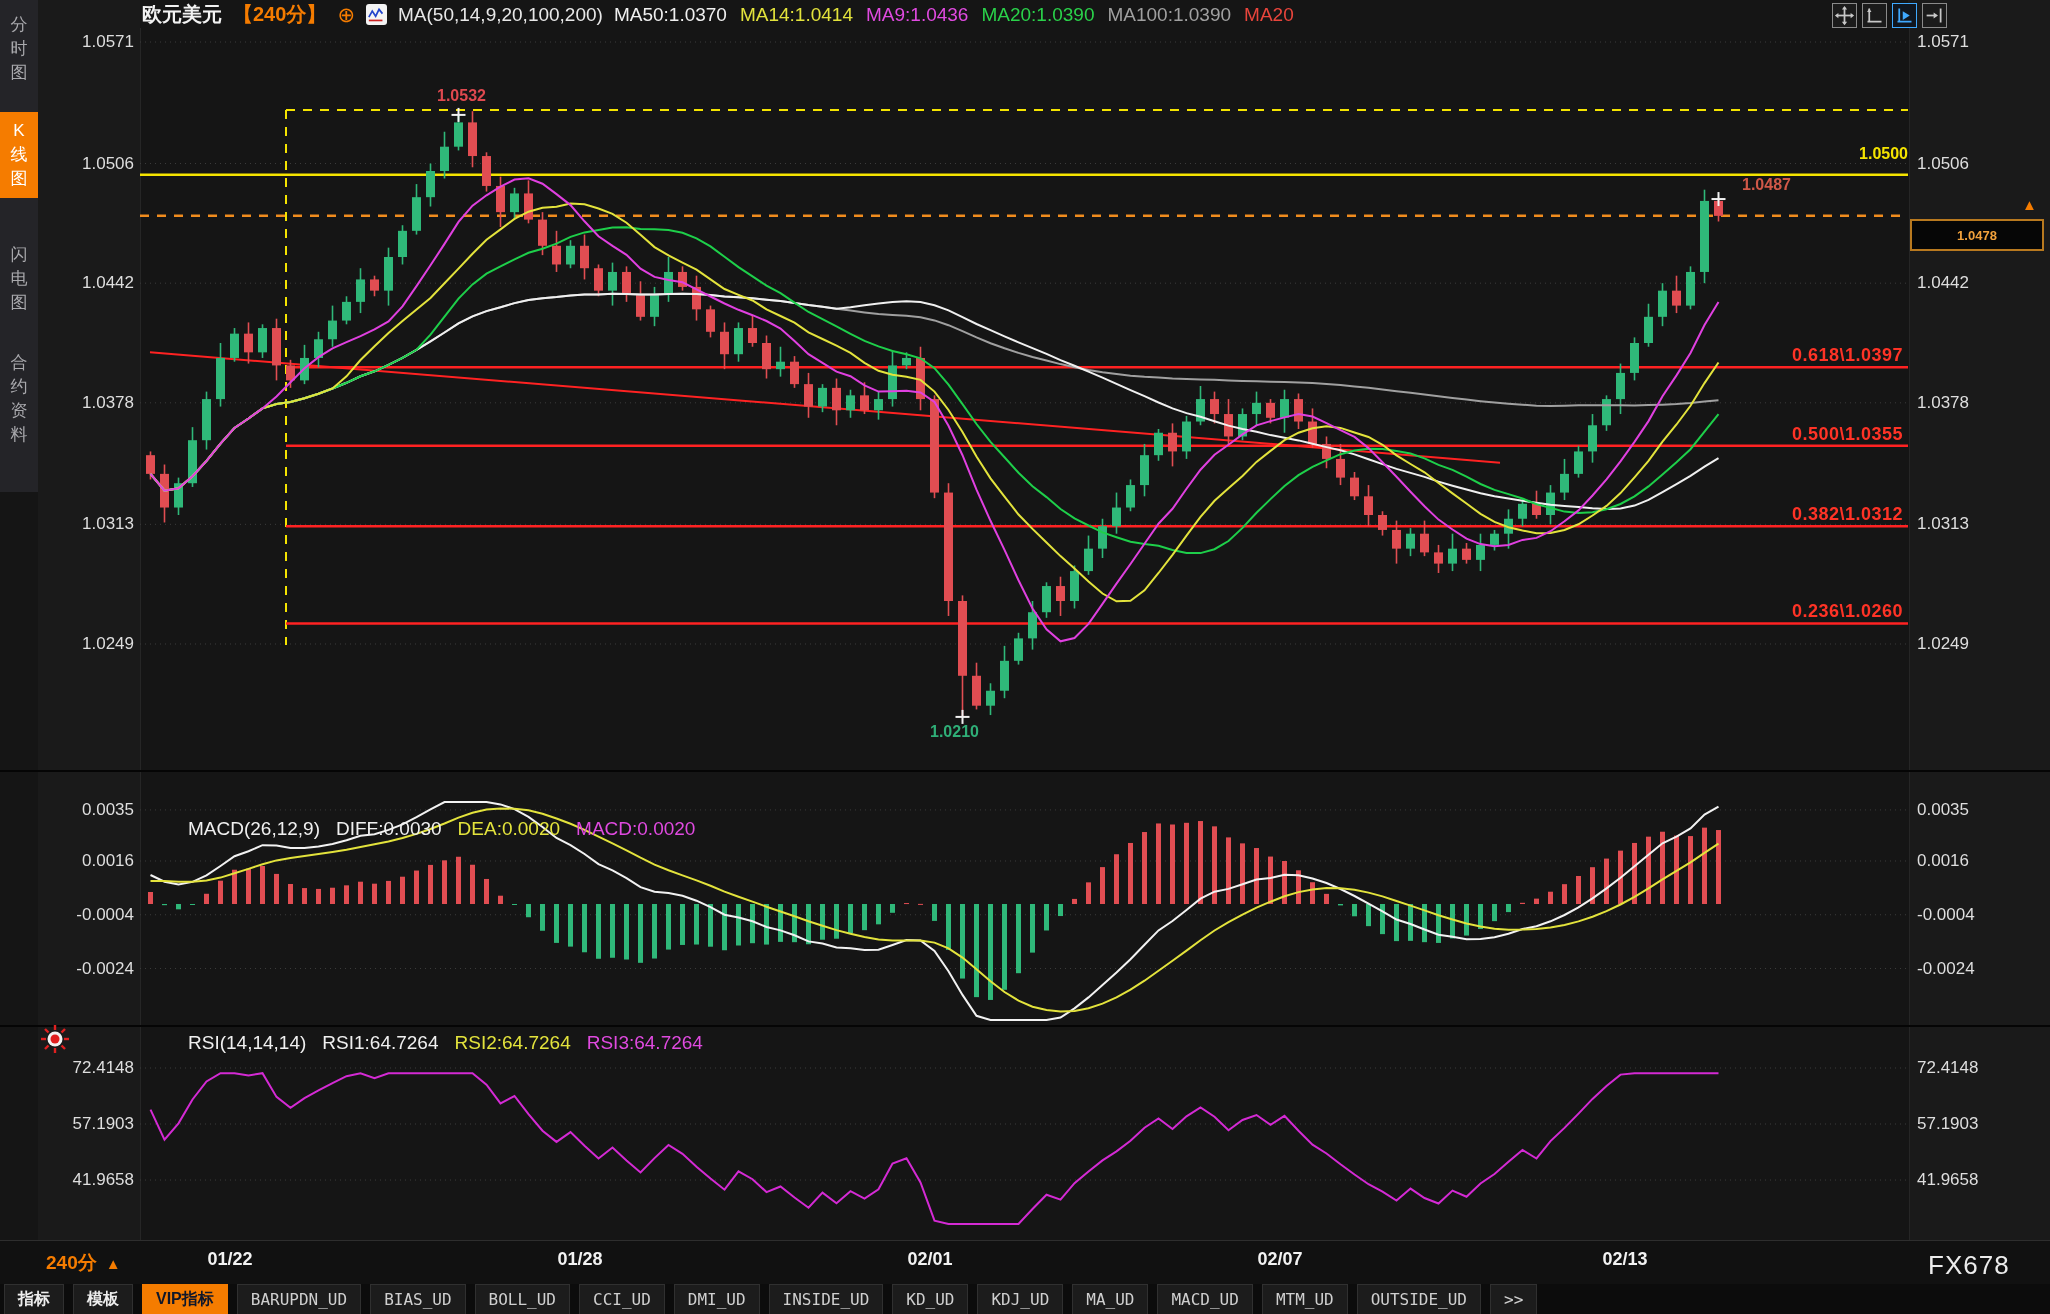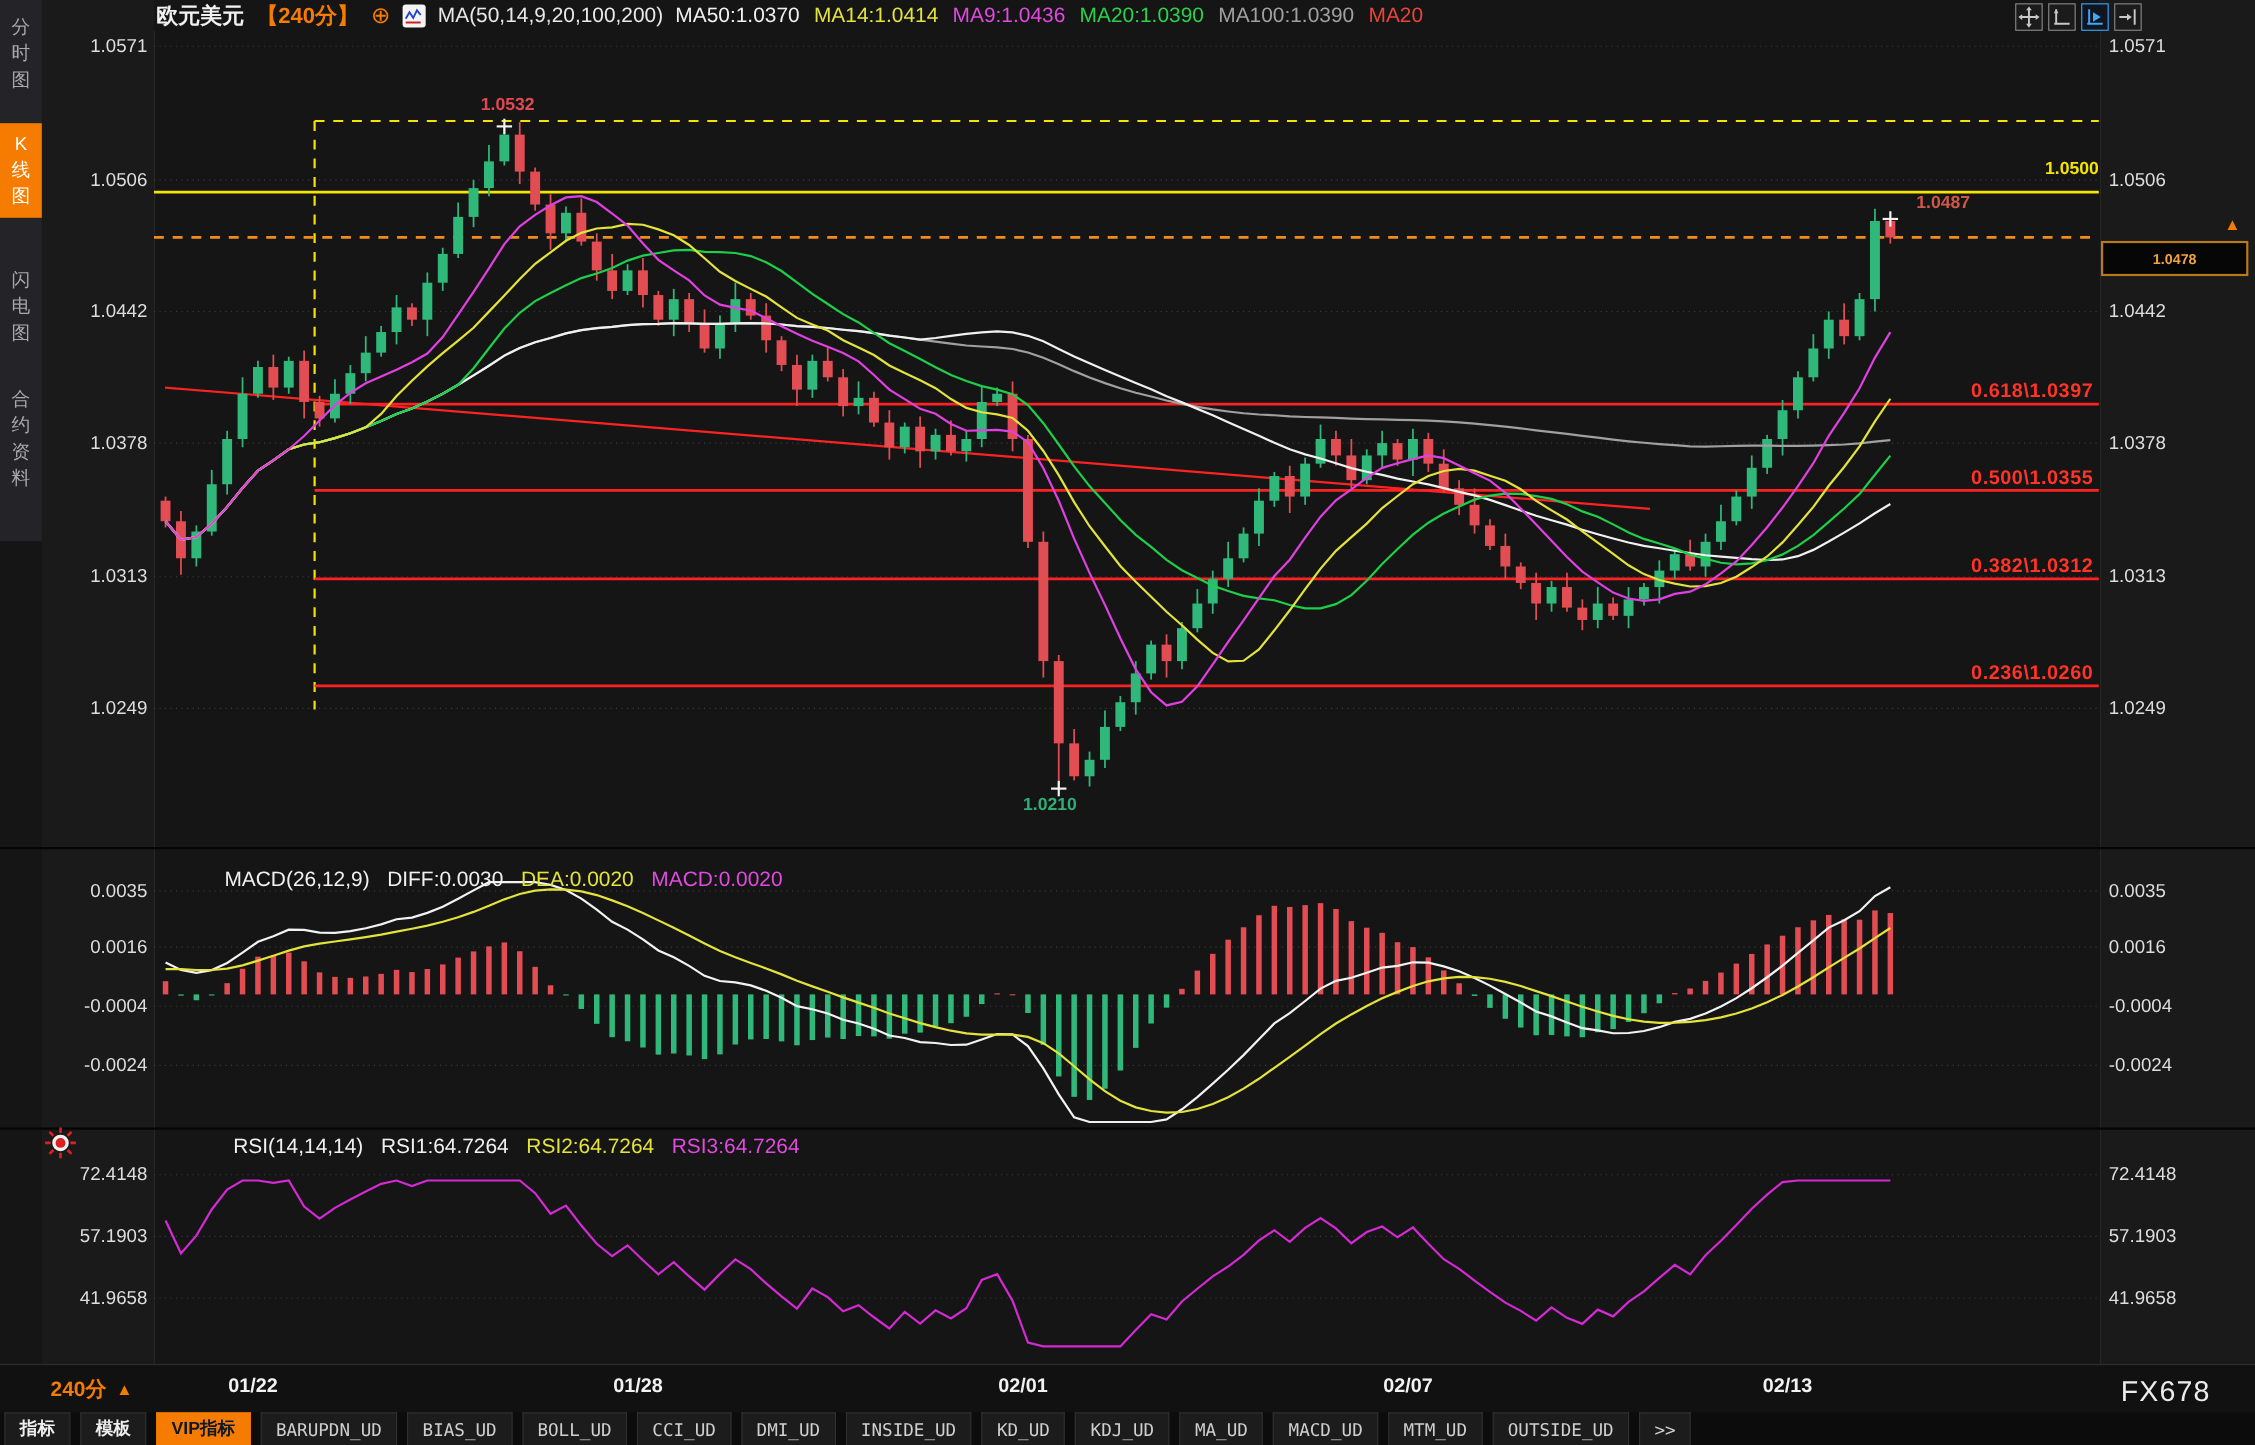--- a/index.html
+++ b/index.html
@@ -527,28 +527,28 @@
       <div class="fib-label" style="top: 423.826px;">0.500\1.0355</div>
       <div class="fib-label" style="top: 504.217px;">0.382\1.0312</div>
       <div class="fib-label" style="top: 601.435px;">0.236\1.0260</div>
     </div>
 
   <div class="pricebox">
     <span>1.0478</span>
   </div>
   <div class="price-arrow">▲</div>
 
-  <div class="pane-title" style="top:789px;margin-left:16px;">
+  <div class="pane-title" style="top:818px;">
     <span class="t-white">MACD(26,12,9)</span>
     <span class="t-white">DIFF:0.0030</span>
     <span class="t-yellow">DEA:0.0020</span>
     <span class="t-mag">MACD:0.0020</span>
   </div>
 
-  <div class="pane-title" style="top:1032px;margin-left:24px;">
+  <div class="pane-title" style="top:1032px;">
     <span class="t-white">RSI(14,14,14)</span>
     <span class="t-white">RSI1:64.7264</span>
     <span class="t-yellow">RSI2:64.7264</span>
     <span class="t-mag">RSI3:64.7264</span>
   </div>
 
   <span class="live-ico">
     <svg width="30" height="30" viewBox="0 0 30 30">
       <g stroke="#e02020" stroke-width="2.4">
         <line x1="15" y1="1" x2="15" y2="6"></line>

